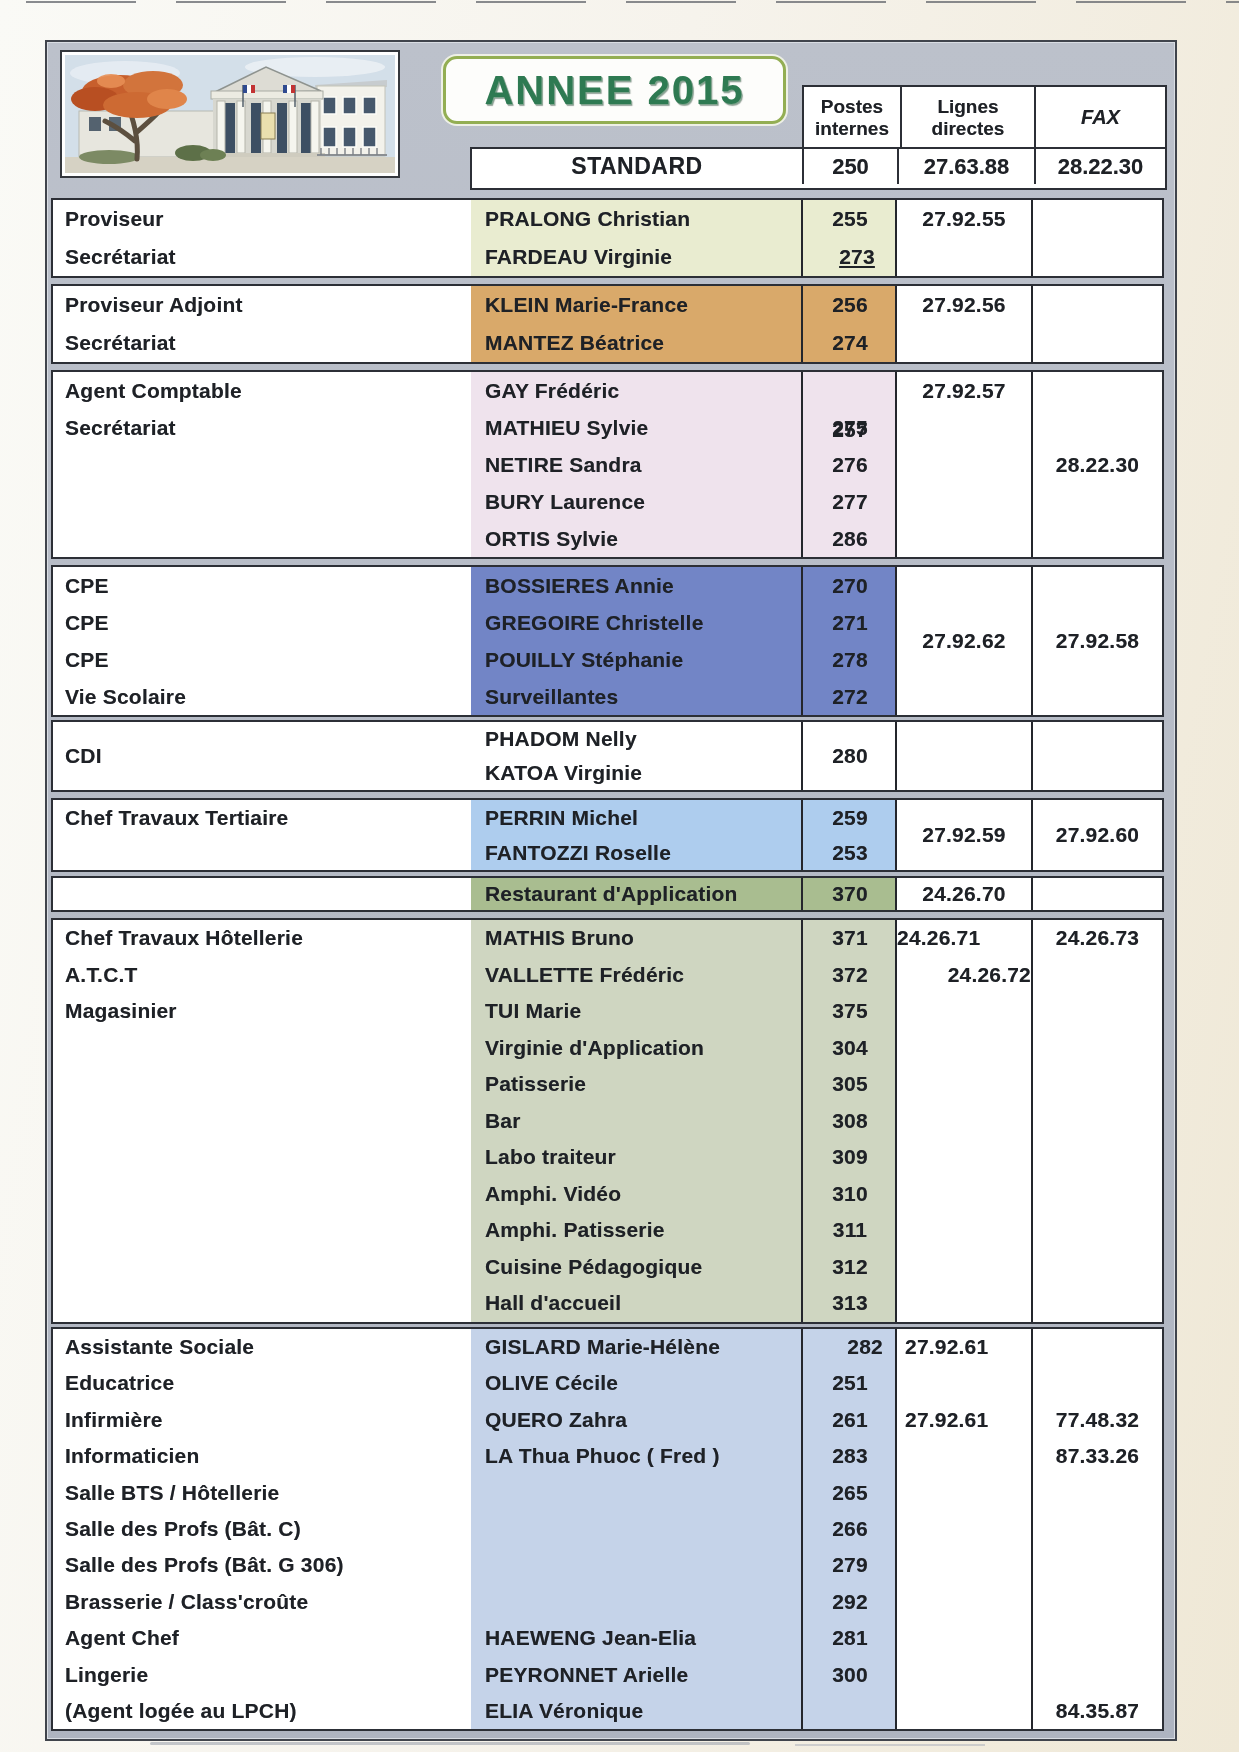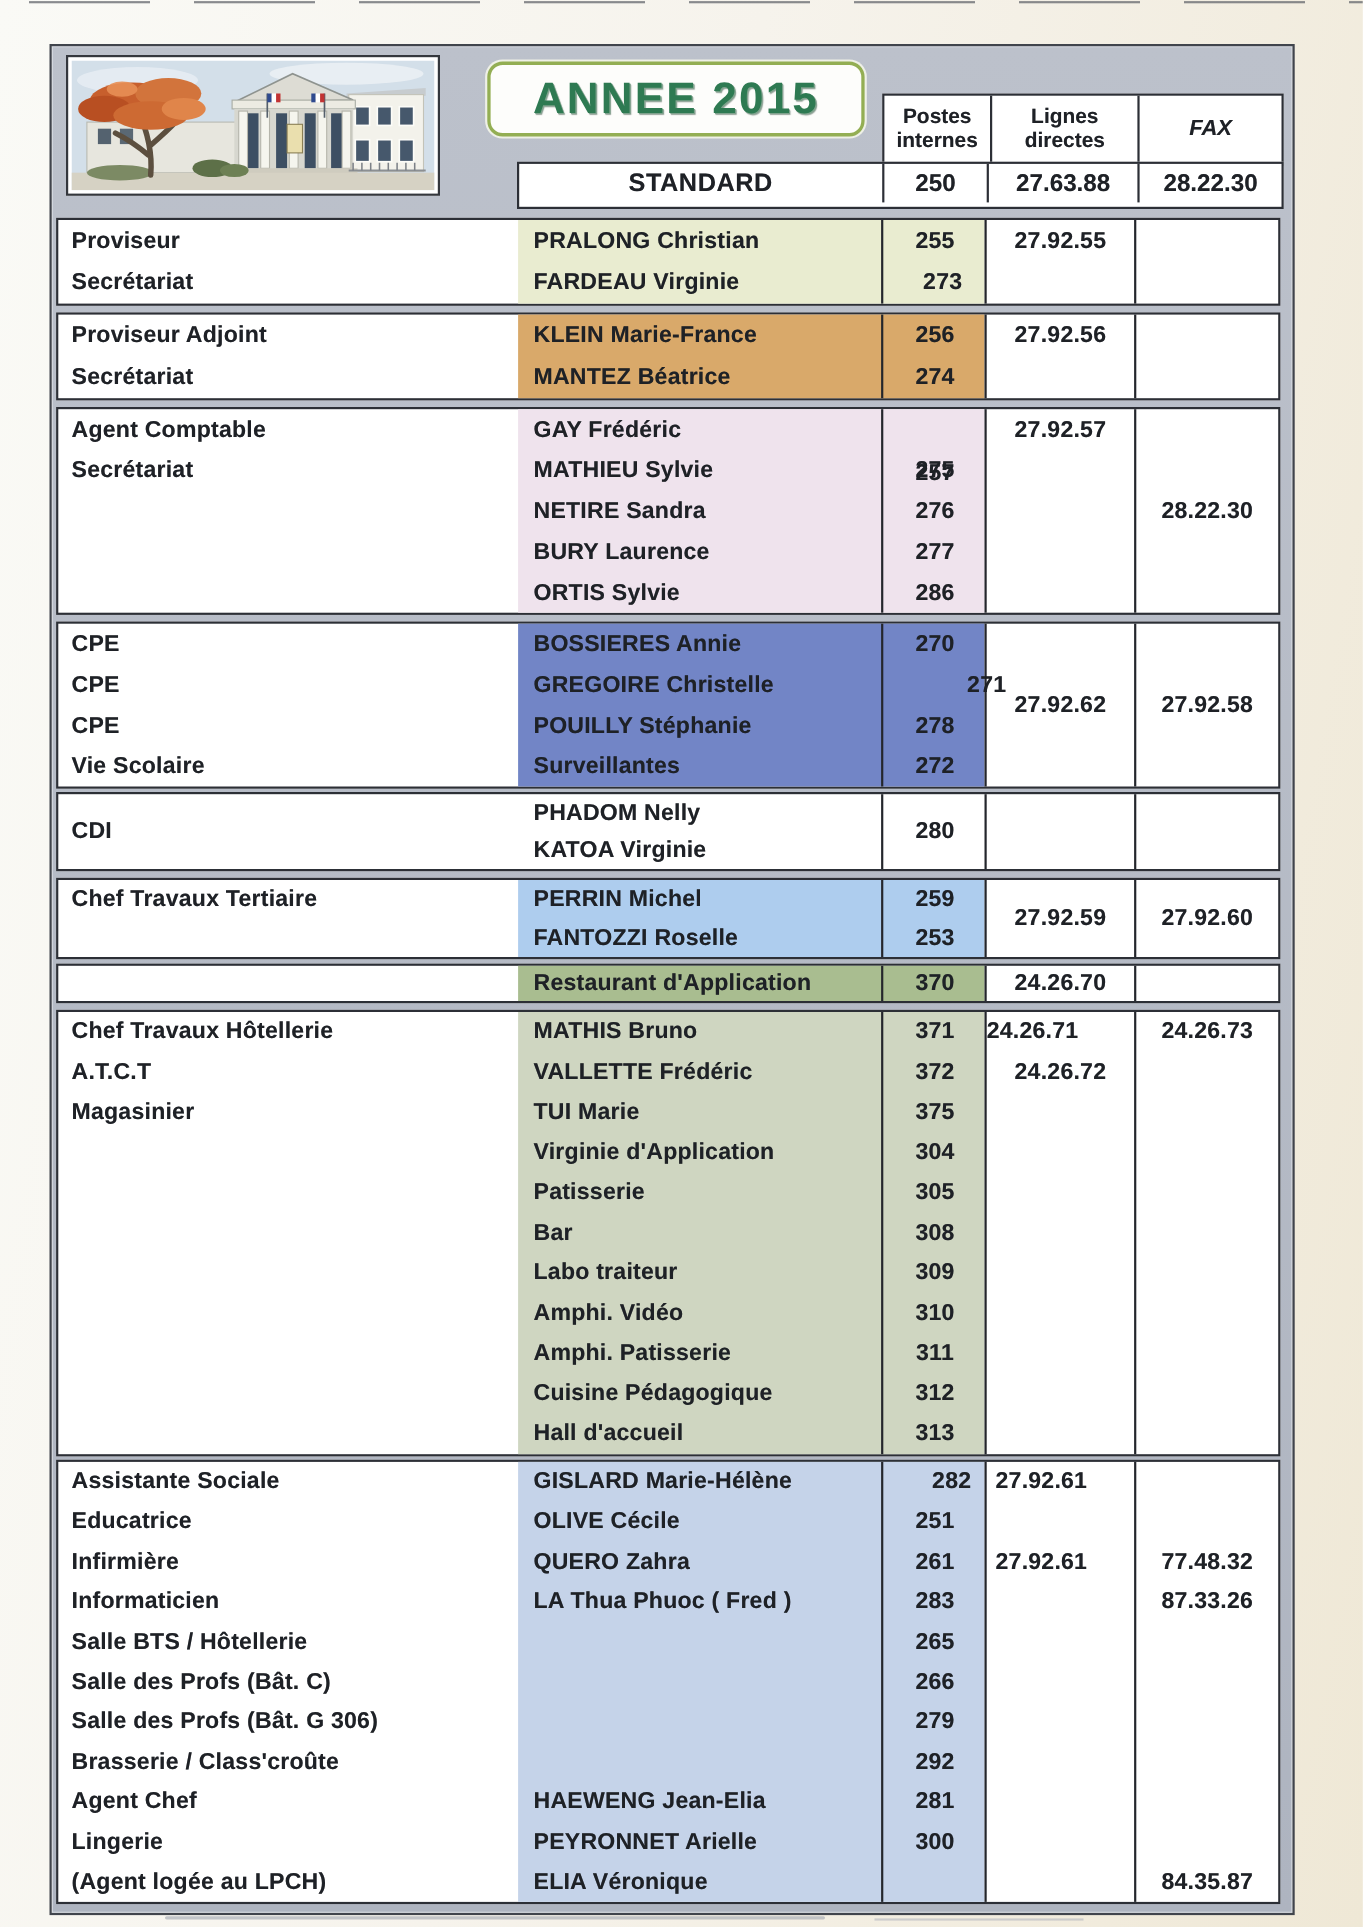--- a/index.html
+++ b/index.html
@@ -159,21 +159,21 @@
           <div class="colorblock" style="background: rgb(233, 236, 208);"></div>
           <div class="vline" style="left: 748px;"></div>
           <div class="vline" style="left: 842px;"></div>
           <div class="vline" style="left: 978px;"></div>
           <div class="fn" style="top: 0px; height: 38px; line-height: 38px;">Proviseur</div>
           <div class="nm" style="top: 0px; height: 38px; line-height: 38px;">PRALONG Christian</div>
           <div class="val" style="left: 750px; width: 94px; top: 0px; height: 38px; line-height: 38px; text-align: center;">255</div>
           <div class="val" style="left: 844px; width: 134px; top: 0px; height: 38px; line-height: 38px; text-align: center;">27.92.55</div>
           <div class="fn" style="top: 38px; height: 38px; line-height: 38px;">Secrétariat</div>
           <div class="nm" style="top: 38px; height: 38px; line-height: 38px;">FARDEAU Virginie</div>
-          <div class="val" style="left: 750px; width: 108px; top: 38px; height: 38px; line-height: 38px; text-align: center;">273</div>
+          <div class="val" style="left: 750px; width: 108px; top: 38px; height: 38px; line-height: 38px; text-align: center; text-decoration: underline;">273</div>
         </div>
         <div class="card" style="top: 242px; height: 80px;">
           <div class="colorblock" style="background: rgb(217, 169, 106);"></div>
           <div class="vline" style="left: 748px;"></div>
           <div class="vline" style="left: 842px;"></div>
           <div class="vline" style="left: 978px;"></div>
           <div class="fn" style="top: 0px; height: 38px; line-height: 38px;">Proviseur Adjoint</div>
           <div class="nm" style="top: 0px; height: 38px; line-height: 38px;">KLEIN Marie-France</div>
           <div class="val" style="left: 750px; width: 94px; top: 0px; height: 38px; line-height: 38px; text-align: center;">256</div>
           <div class="val" style="left: 844px; width: 134px; top: 0px; height: 38px; line-height: 38px; text-align: center;">27.92.56</div>
@@ -204,21 +204,21 @@
         <div class="card" style="top: 523px; height: 152px;">
           <div class="colorblock" style="background: rgb(114, 133, 198);"></div>
           <div class="vline" style="left: 748px;"></div>
           <div class="vline" style="left: 842px;"></div>
           <div class="vline" style="left: 978px;"></div>
           <div class="fn" style="top: 0px; height: 37px; line-height: 37px;">CPE</div>
           <div class="nm" style="top: 0px; height: 37px; line-height: 37px;">BOSSIERES Annie</div>
           <div class="val" style="left: 750px; width: 94px; top: 0px; height: 37px; line-height: 37px; text-align: center;">270</div>
           <div class="fn" style="top: 37px; height: 37px; line-height: 37px;">CPE</div>
           <div class="nm" style="top: 37px; height: 37px; line-height: 37px;">GREGOIRE Christelle</div>
-          <div class="val" style="left: 750px; width: 94px; top: 37px; height: 37px; line-height: 37px; text-align: center; padding-left: 47px;">271</div>
+          <div class="val" style="left: 750px; width: 94px; top: 37px; height: 37px; line-height: 37px; text-align: center;">271</div>
           <div class="fn" style="top: 74px; height: 37px; line-height: 37px;">CPE</div>
           <div class="nm" style="top: 74px; height: 37px; line-height: 37px;">POUILLY Stéphanie</div>
           <div class="val" style="left: 750px; width: 94px; top: 74px; height: 37px; line-height: 37px; text-align: center;">278</div>
           <div class="fn" style="top: 111px; height: 37px; line-height: 37px;">Vie Scolaire</div>
           <div class="nm" style="top: 111px; height: 37px; line-height: 37px;">Surveillantes</div>
           <div class="val" style="left: 750px; width: 94px; top: 111px; height: 37px; line-height: 37px; text-align: center;">272</div>
           <div class="val merged" style="left: 844px; width: 134px; top: 0px; bottom: 0px; justify-content: center; display: flex;">27.92.62</div>
           <div class="val merged" style="left: 980px; width: 129px; top: 0px; bottom: 0px; justify-content: center; display: flex;">27.92.58</div>
         </div>
         <div class="card" style="top: 678px; height: 72px;">
@@ -258,21 +258,21 @@
           <div class="vline" style="left: 842px;"></div>
           <div class="vline" style="left: 978px;"></div>
           <div class="fn" style="top: 0px; height: 36.5px; line-height: 36.5px;">Chef Travaux Hôtellerie</div>
           <div class="nm" style="top: 0px; height: 36.5px; line-height: 36.5px;">MATHIS Bruno</div>
           <div class="val" style="left: 750px; width: 94px; top: 0px; height: 36.5px; line-height: 36.5px; text-align: center;">371</div>
           <div class="val" style="left: 844px; width: 134px; top: 0px; height: 36.5px; line-height: 36.5px; text-align: left;">24.26.71</div>
           <div class="val" style="left: 980px; width: 129px; top: 0px; height: 36.5px; line-height: 36.5px; text-align: center;">24.26.73</div>
           <div class="fn" style="top: 36.5px; height: 36.5px; line-height: 36.5px;">A.T.C.T</div>
           <div class="nm" style="top: 36.5px; height: 36.5px; line-height: 36.5px;">VALLETTE Frédéric</div>
           <div class="val" style="left: 750px; width: 94px; top: 36.5px; height: 36.5px; line-height: 36.5px; text-align: center;">372</div>
-          <div class="val" style="left: 844px; width: 134px; top: 36.5px; height: 36.5px; line-height: 36.5px; text-align: center;">24.26.72</div>
+          <div class="val" style="left: 844px; width: 134px; top: 36.5px; height: 36.5px; line-height: 36.5px; text-align: right;">24.26.72</div>
           <div class="fn" style="top: 73px; height: 36.5px; line-height: 36.5px;">Magasinier</div>
           <div class="nm" style="top: 73px; height: 36.5px; line-height: 36.5px;">TUI Marie</div>
           <div class="val" style="left: 750px; width: 94px; top: 73px; height: 36.5px; line-height: 36.5px; text-align: center;">375</div>
           <div class="nm" style="top: 109.5px; height: 36.5px; line-height: 36.5px;">Virginie d'Application</div>
           <div class="val" style="left: 750px; width: 94px; top: 109.5px; height: 36.5px; line-height: 36.5px; text-align: center;">304</div>
           <div class="nm" style="top: 146px; height: 36.5px; line-height: 36.5px;">Patisserie</div>
           <div class="val" style="left: 750px; width: 94px; top: 146px; height: 36.5px; line-height: 36.5px; text-align: center;">305</div>
           <div class="nm" style="top: 182.5px; height: 36.5px; line-height: 36.5px;">Bar</div>
           <div class="val" style="left: 750px; width: 94px; top: 182.5px; height: 36.5px; line-height: 36.5px; text-align: center;">308</div>
           <div class="nm" style="top: 219px; height: 36.5px; line-height: 36.5px; text-align: center;">Labo traiteur</div>

